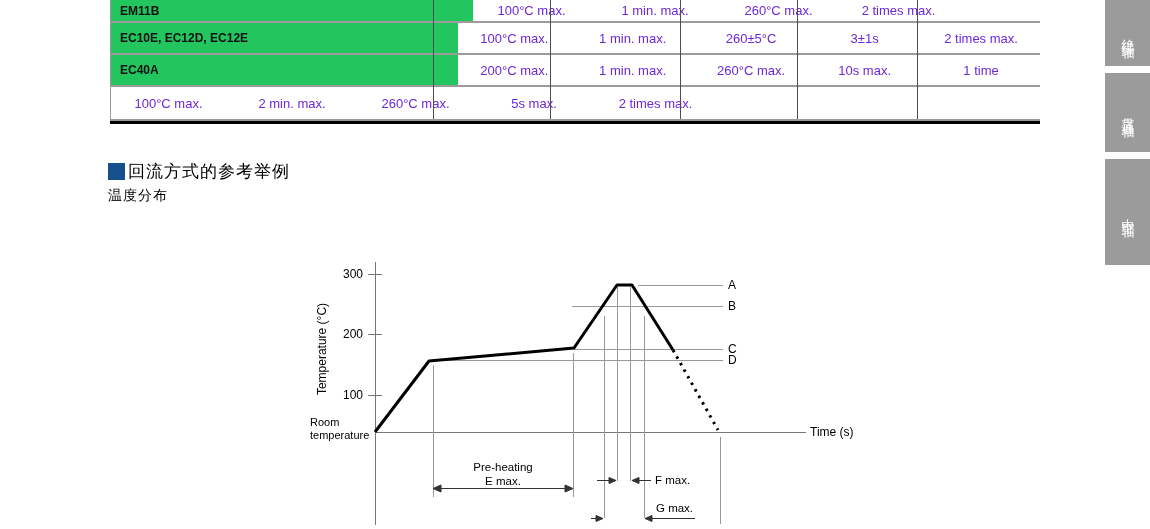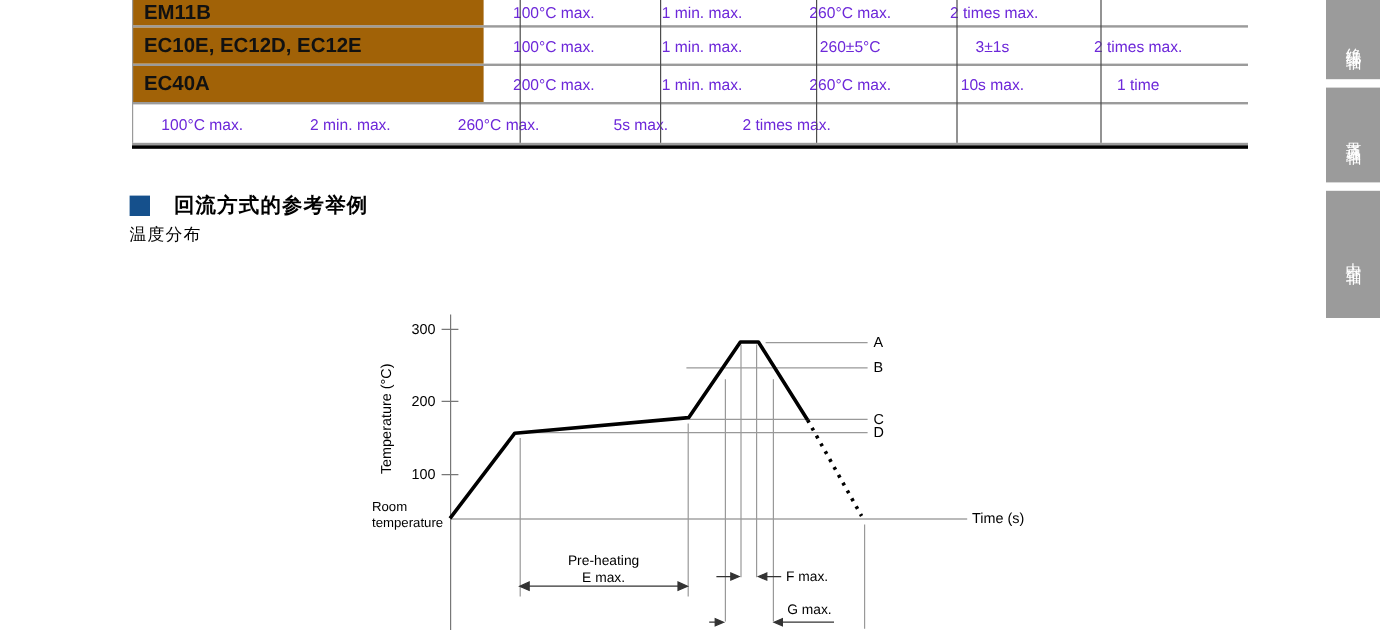--- a/index.html
+++ b/index.html
@@ -7,29 +7,29 @@
         font-family:"Liberation Sans","DejaVu Sans",sans-serif;color:#000;}
 
   
   .stable{position:absolute;left:110px;top:0;width:930px;border-bottom:3px solid #000;}
   .tr{display:flex;border-bottom:2px solid #9b9b9b;}
   .tr:last-child{border-bottom:none;}
   .tr.cut{height:21px;}
   .tr.full{height:30px;}
   .tr.last{height:32px;}
   .td{box-sizing:border-box;display:flex;align-items:center;font-size:13px;}
-  .td.model{width:293px;background:#a16207;font-weight:bold;padding-left:10px;font-size:17px;color:#111;}
+  .td.model{width:363px;background:#22c55e;font-weight:bold;padding-left:10px;font-size:12px;color:#111;}
   .td.val{justify-content:center;color:#6d28d9;}
   .w1{width:117px}.w2{width:130px}.w3{width:117px}.w4{width:120px}.w5{width:123px}
   .vline{position:absolute;top:0;height:119px;width:1px;background:#4d4d4d;}
   .vline.edge{background:#9a9a9a;}
 
   
-  .section-head{position:absolute;left:108px;top:160px;display:flex;align-items:center;gap:20px;
-                font-size:17px;font-weight:bold;letter-spacing:1px;}
+  .section-head{position:absolute;left:108px;top:160px;display:flex;align-items:center;gap:3px;
+                font-size:17px;font-weight:normal;letter-spacing:1px;}
   .marker{width:17px;height:17px;background:#15508c;flex:0 0 auto;}
   .subhead{position:absolute;left:108px;top:187px;font-size:14px;letter-spacing:1px;}
 
   
   .tab{position:absolute;left:1105px;width:45px;background:#9b9b9b;color:#fff;
        display:flex;align-items:center;justify-content:center;
        writing-mode:vertical-rl;text-orientation:upright;font-size:13px;letter-spacing:3px;}
   .tab1{top:0;height:66px;}
   .tab2{top:73px;height:79px;}
   .tab3{top:159px;height:106px;}

